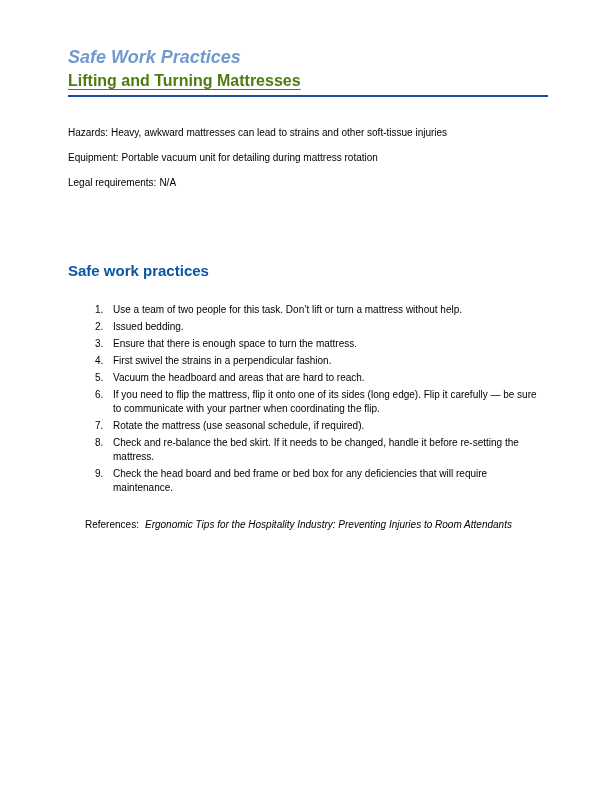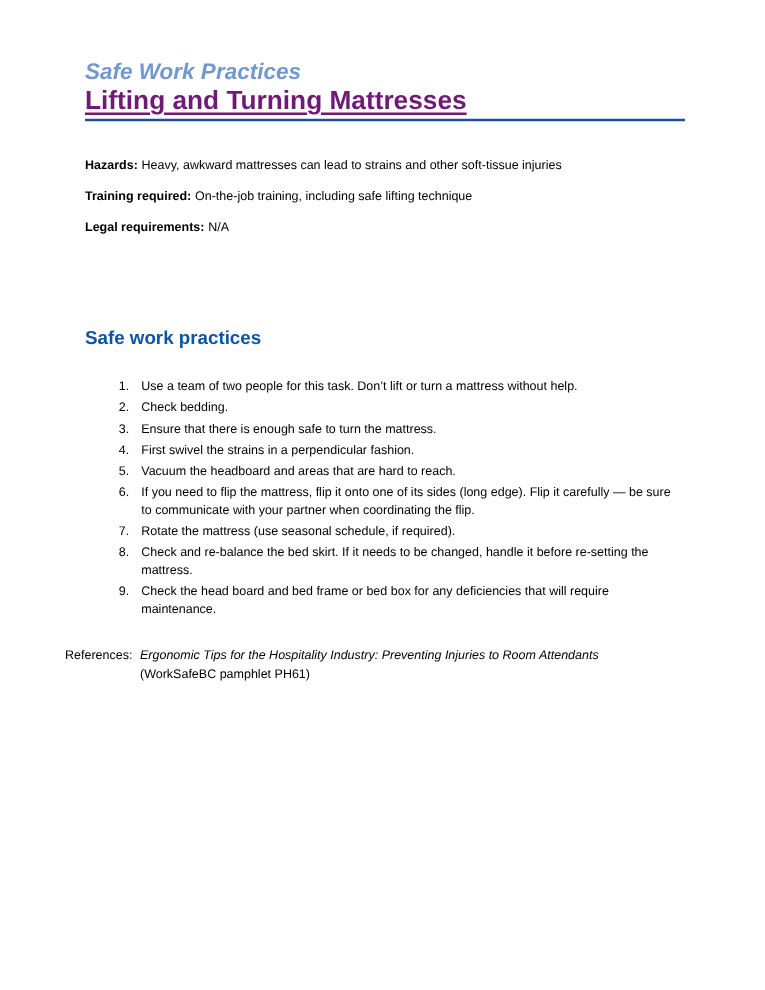--- a/index.html
+++ b/index.html
@@ -28,39 +28,39 @@
   }
   .series-title {
     font-size: 18px;
     font-weight: bold;
     font-style: italic;
     color: #7299cd;
     line-height: 22px;
   }
   .page-title {
     margin: 0;
-    font-size: 21px;
-    font-weight: bold;
-    color: #701a75;
+    font-size: 16px;
+    font-weight: bold;
+    color: #4d7c0f;
     line-height: 25px;
     text-decoration: underline;
     text-underline-offset: 3px;
   }
 
   
   .info-section {
     position: absolute;
     left: 68px;
     top: 126px;
     width: 505px;
     font-size: 10px;
     line-height: 13px;
   }
   .info-row { margin: 0 0 12px 0; }
-  .info-label { font-weight: bold; margin-right: 3px; }
+  .info-label { font-weight: normal; margin-right: 3px; }
   .info-text { white-space: pre-line; margin-top: 13px; }
 
   
   .section-heading {
     position: absolute;
     left: 68px;
     top: 261px;
     margin: 0;
     font-size: 15px;
     font-weight: bold;
@@ -87,21 +87,21 @@
   }
   .list-item-text {
     flex: 1;
     line-height: 14px;
     white-space: pre-line;
   }
 
   
   .references-section {
     position: absolute;
-    left: 52px;
+    left: 85px;
     top: 517px;
     width: 500px;
     font-size: 10px;
     line-height: 15px;
   }
   .reference-row { display: flex; align-items: flex-start; }
   .reference-row + .reference-row { margin-top: 9px; }
   .references-label { flex: 0 0 60px; }
   .reference-content { flex: 1; }
   .reference-title { font-style: italic; }
@@ -130,41 +130,41 @@
   <header class="doc-header">
     <div class="series-title">Safe Work Practices</div>
     <h1 class="page-title">Lifting and Turning Mattresses</h1>
   </header>
 
   <section class="info-section">
     <p class="info-row">
       <span class="info-label">Hazards:</span><span class="info-text">Heavy, awkward mattresses can lead to strains and other soft-tissue injuries</span>
     </p>
     <p class="info-row">
-      <span class="info-label">Training required:</span><span class="info-text">On-the-job training, including safe lifting technique</span>
+      <span class="info-label">Equipment:</span><span class="info-text">Portable vacuum unit for detailing during mattress rotation</span>
     </p>
     <p class="info-row">
       <span class="info-label">Legal requirements:</span><span class="info-text">N/A</span>
     </p>
   </section>
 
   <h2 class="section-heading">Safe work practices</h2>
 
   <div class="practices-list">
     <div class="list-item">
       <span class="list-item-number">1.</span>
         <span class="list-item-text">Use a team of two people for this task. Don’t lift or turn a mattress without help.</span>
     </div>
     <div class="list-item">
       <span class="list-item-number">2.</span>
-        <span class="list-item-text">Check bedding.</span>
+        <span class="list-item-text">Issued bedding.</span>
     </div>
     <div class="list-item">
       <span class="list-item-number">3.</span>
-        <span class="list-item-text">Ensure that there is enough safe to turn the mattress.</span>
+        <span class="list-item-text">Ensure that there is enough space to turn the mattress.</span>
     </div>
     <div class="list-item">
       <span class="list-item-number">4.</span>
         <span class="list-item-text">First swivel the strains in a perpendicular fashion.</span>
     </div>
     <div class="list-item">
       <span class="list-item-number">5.</span>
         <span class="list-item-text">Vacuum the headboard and areas that are hard to reach.</span>
     </div>
     <div class="list-item">
@@ -186,21 +186,20 @@
         <span class="list-item-text">Check the head board and bed frame or bed box for any deficiencies that will require
 maintenance.</span>
     </div>
   </div>
 
   <section class="references-section">
     <div class="reference-row">
       <span class="references-label">References:</span>
       <span class="reference-content">
         <span class="reference-title">Ergonomic Tips for the Hospitality Industry: Preventing Injuries to Room Attendants</span>
-        <span class="reference-detail-block">(WorkSafeBC pamphlet PH61)</span>
       </span>
     </div>
   </section>
 
   <footer class="doc-footer">
     <span class="issued-label">Issued:</span>
     <span class="reviewed-label">Reviewed:</span>
   </footer>
 
 </div>

